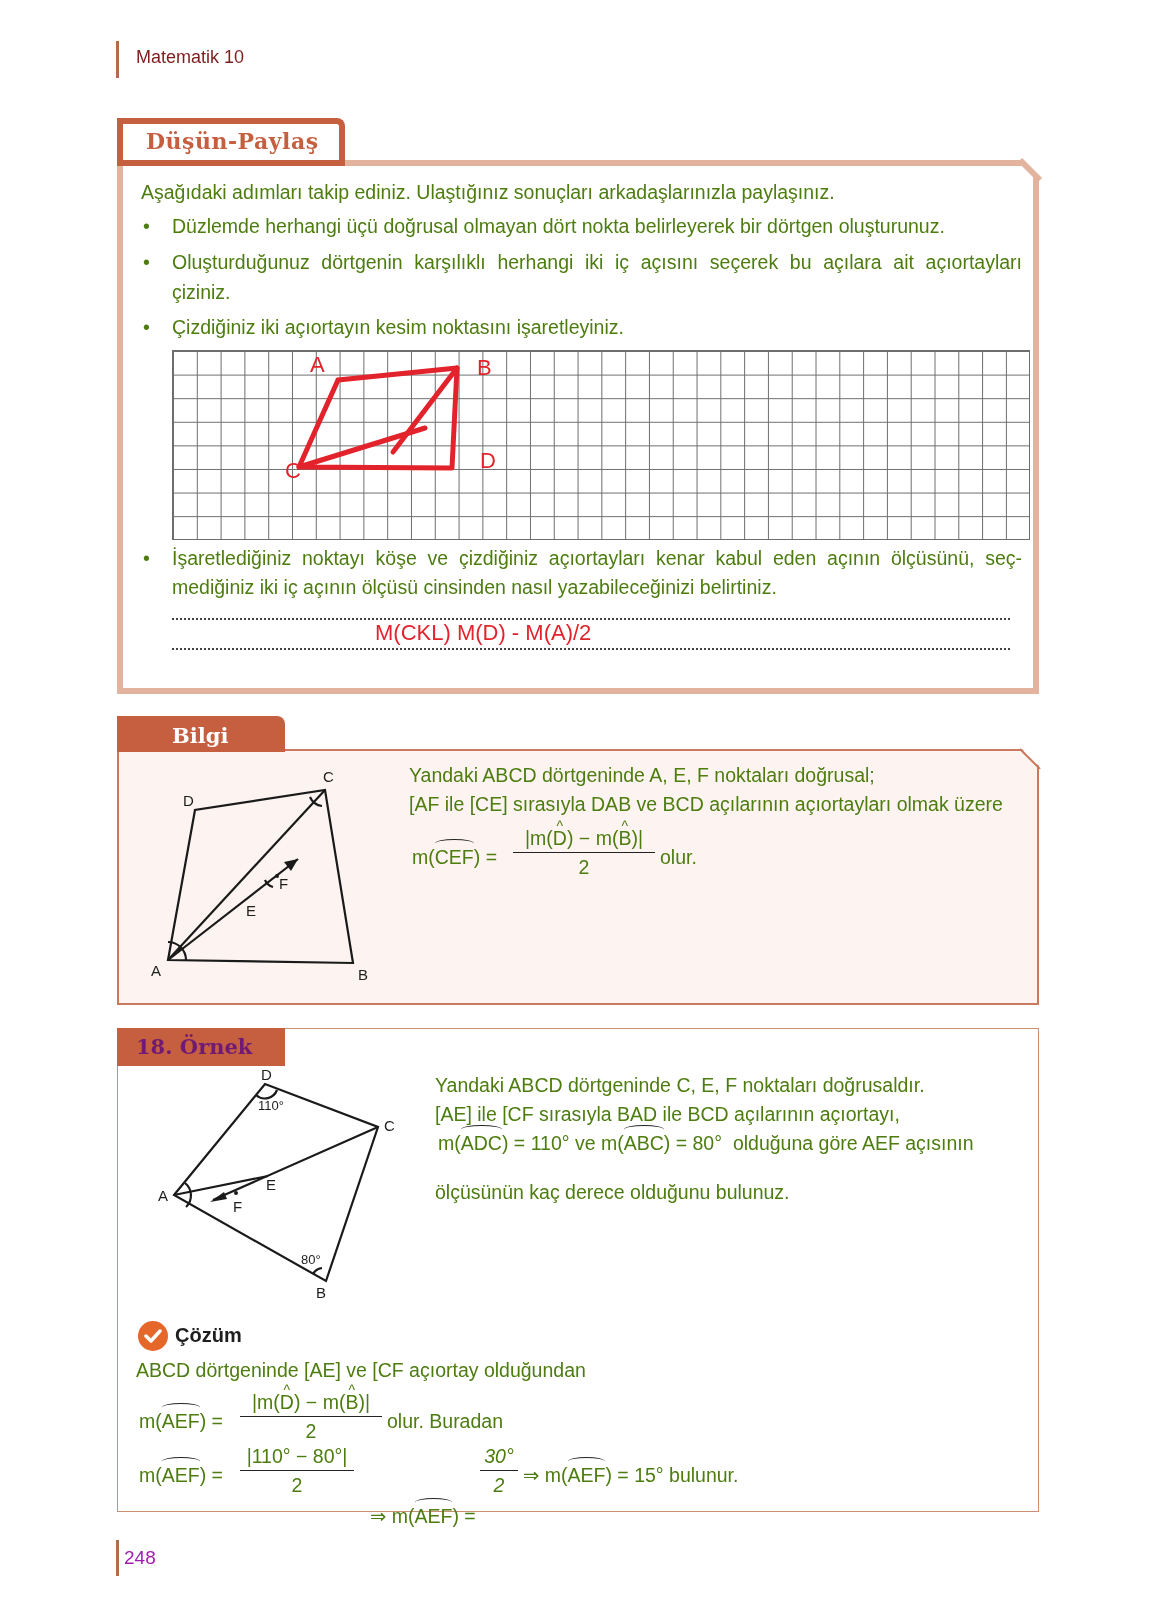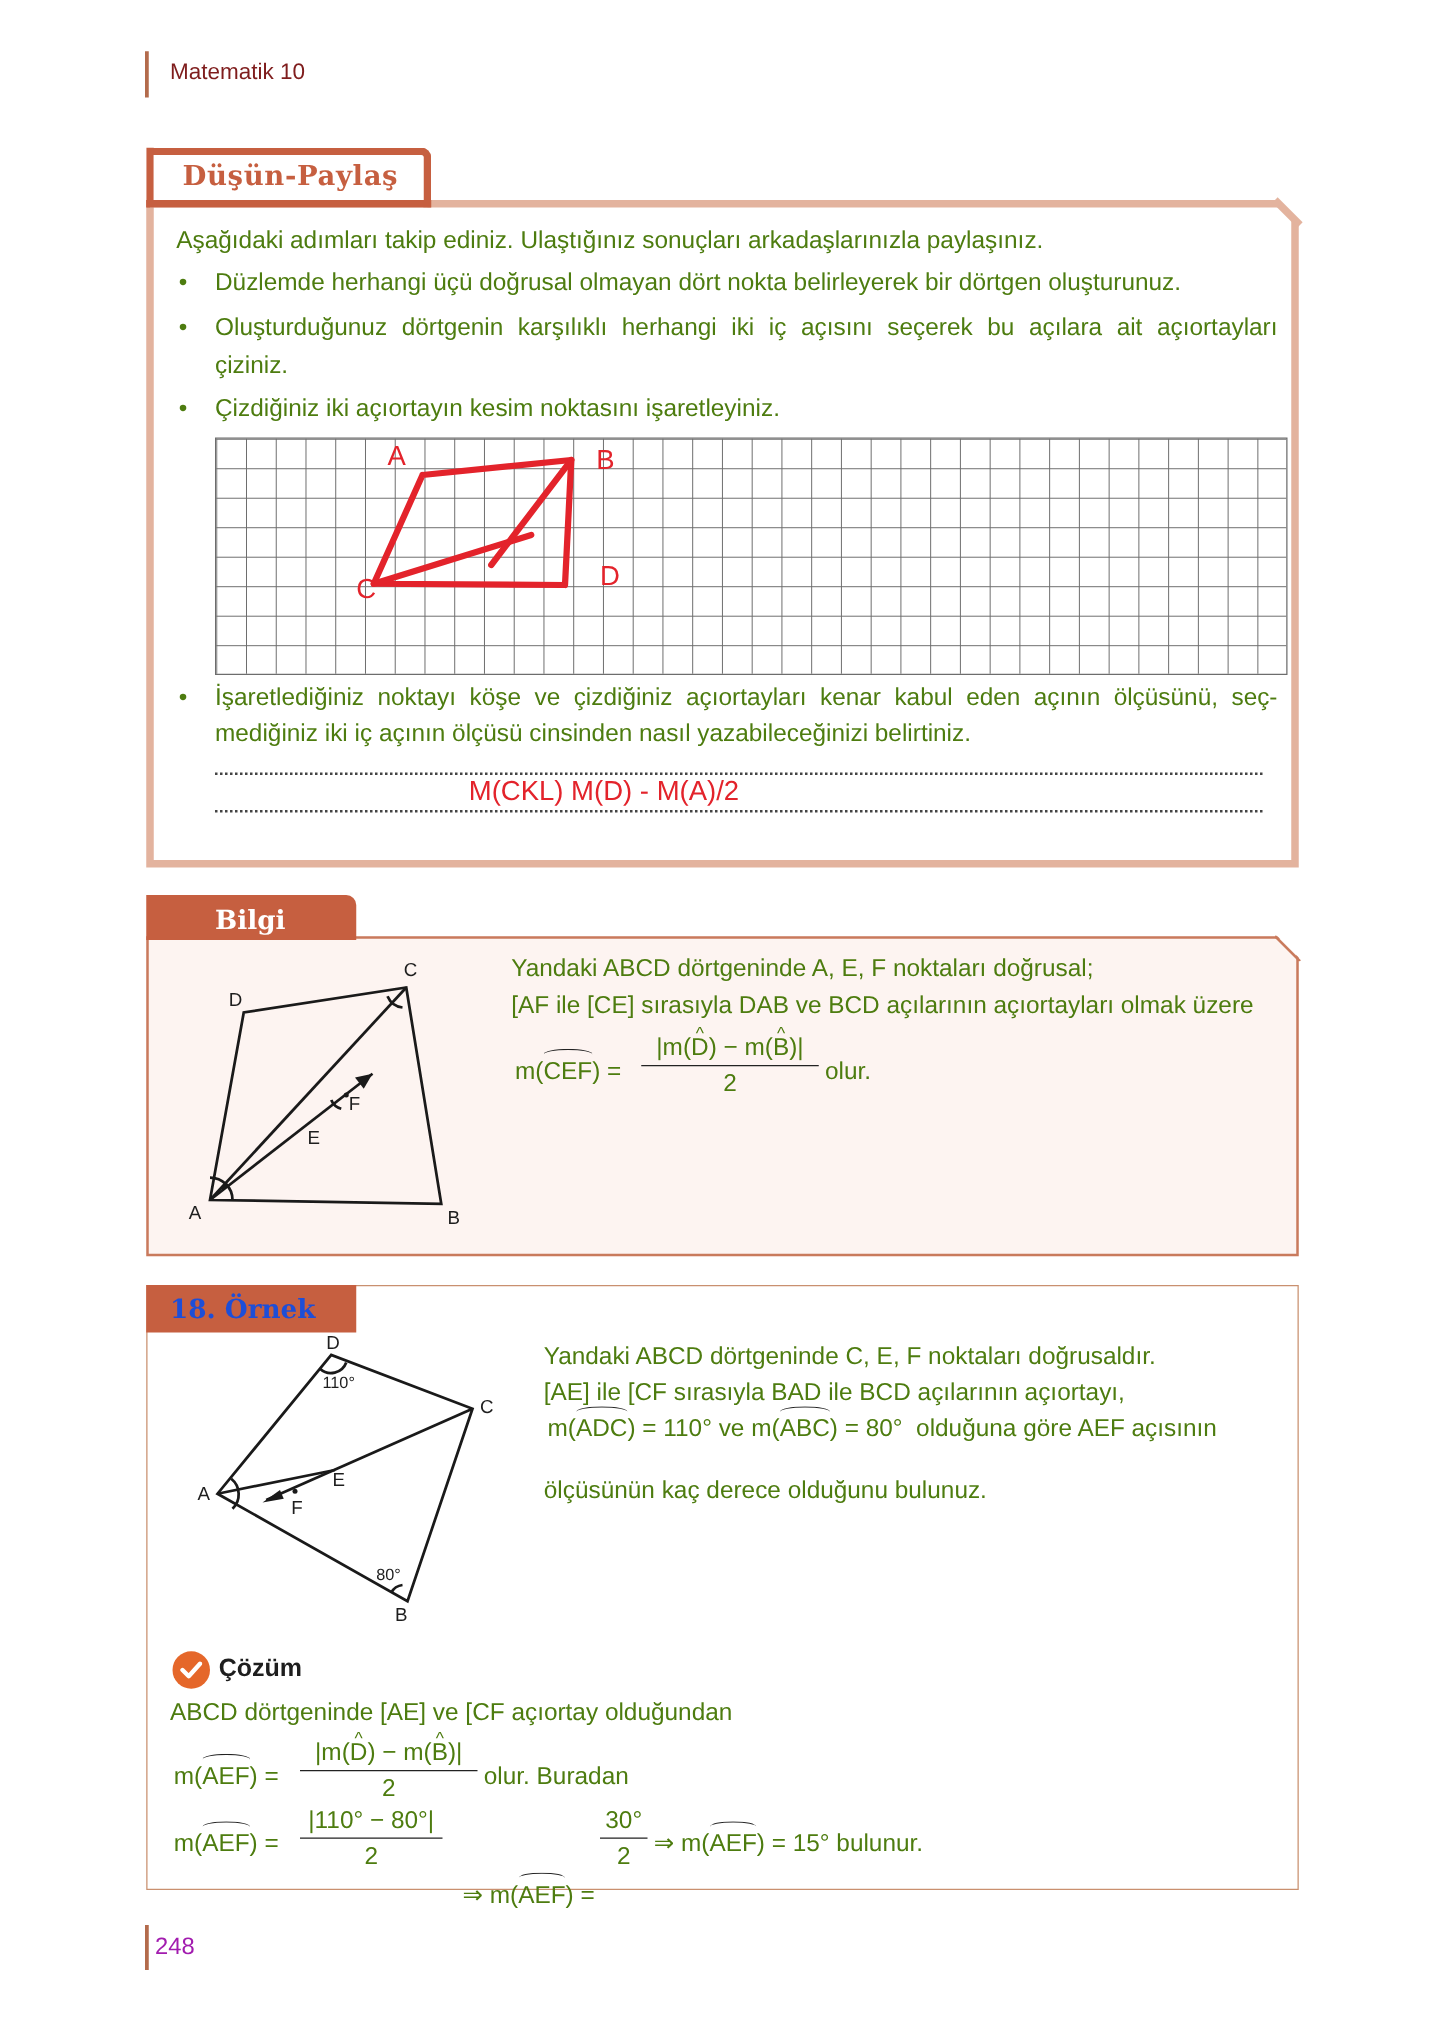--- a/index.html
+++ b/index.html
@@ -29,21 +29,21 @@
   .dots { left: 172px; height: 2px; width: 838px; border-bottom: 2px dotted #444; }
 
   
   .bg-box { left: 117px; top: 749px; width: 922px; height: 256px; border: 2px solid #c97a5c; background: #fdf4f1; }
   .bg-tab { left: 117px; top: 716px; width: 168px; height: 36px; background: #c65f40; border-top-right-radius: 8px; }
   .bg-tab-label { left: 172px; top: 723px; font-family: "DejaVu Serif", serif; font-weight: bold; font-size: 21px; color: #fff; }
 
   
   .ex-box { left: 117px; top: 1028px; width: 922px; height: 484px; border: 1.5px solid #c9906f; background: #fff; }
   .ex-tab { left: 117px; top: 1028px; width: 168px; height: 38px; background: #c65f40; }
-  .ex-tab-label { left: 136px; top: 1034px; font-family: "DejaVu Serif", serif; font-weight: bold; font-size: 21px; color: #1d4ed8; }
+  .ex-tab-label { left: 136px; top: 1034px; font-family: "DejaVu Serif", serif; font-weight: bold; font-size: 21px; color: #701a75; }
 
   .check { left: 138px; top: 1321px; width: 30px; height: 30px; border-radius: 50%; background: #e5672a; display: flex; align-items: center; justify-content: center; }
   .cozum { left: 175px; top: 1324px; font-size: 20px; font-weight: bold; }
 
   
   .frac { position: absolute; display: inline-block; text-align: center; }
   .frac .num { display: block; padding: 0 4px; border-bottom: 1.5px solid #222; line-height: 28px; }
   .frac .den { display: block; line-height: 28px; }
   .arc { position: relative; display: inline-block; }
   .arc::before { content: ""; position: absolute; left: 0; right: 0; top: -4px; height: 8px; border-top: 1.5px solid #222; border-radius: 50% 50% 0 0; }
@@ -193,21 +193,21 @@
 <div class="abs txt" style="left:139px;top:1461px;">
   <span>m(</span><span class="arc">AEF</span><span>) =</span>
 </div>
 <div class="frac txt" style="left:240px;top:1442px;width:114px;">
   <span class="num">|110° − 80°|</span>
   <span class="den">2</span>
 </div>
 <div class="abs txt" style="left:370px;top:1461px;margin-top:41px;">
   <span>⇒ m(</span><span class="arc">AEF</span><span>) =</span>
 </div>
-<div class="frac txt" style="left:480px;top:1442px;width:38px;">
+<div class="frac txt" style="left:480px;top:1442px;width:38px;font-style:italic;">
   <span class="num">30°</span>
   <span class="den">2</span>
 </div>
 <div class="abs txt" style="left:523px;top:1461px;">
   <span>⇒ m(</span><span class="arc">AEF</span><span>) = 15° bulunur.</span>
 </div>
 
 <div class="abs footer-bar"></div>
 <div class="abs footer-num">248</div>
 

